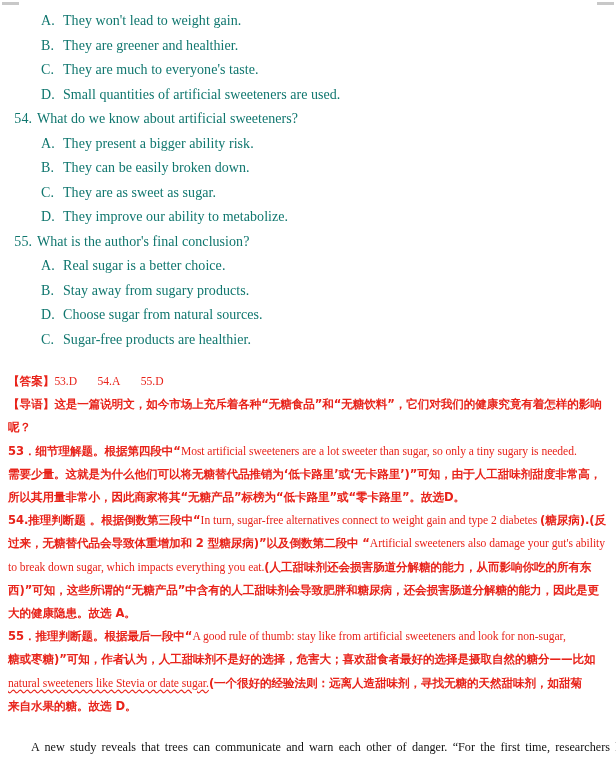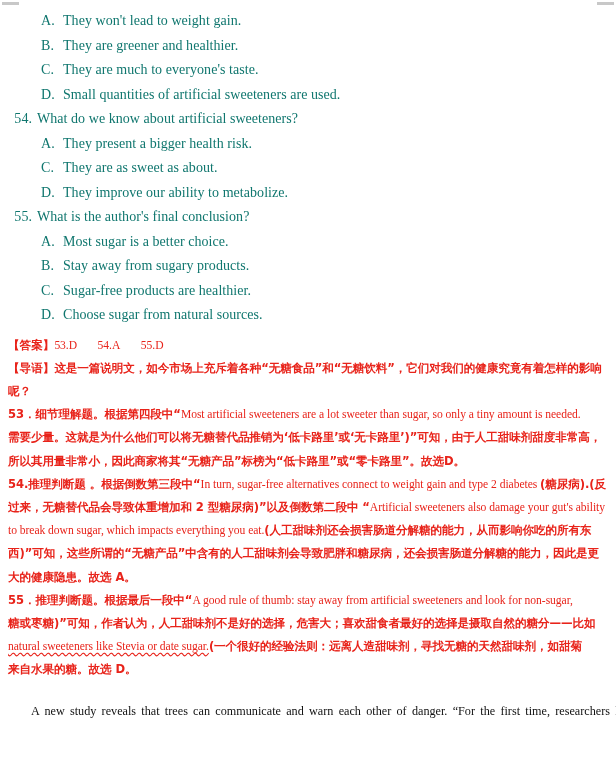--- a/index.html
+++ b/index.html
@@ -61,21 +61,21 @@
     display: inline-block;
     width: 22px;
   }
   .q-text { }
 
   
   .red-block {
     color: #e8231a;
     font-size: 12.4px;
     line-height: 23.2px;
-    margin-top: 6px;
+    margin-top: 18px;
   }
   .red-line {
     color: #e8231a;
     white-space: nowrap;
     font-family: "Liberation Serif", "DejaVu Serif", serif;
   }
   .cn {
     font-family: "DejaVu Sans", "Liberation Sans", sans-serif;
     font-weight: 700;
     font-size: 11.6px;
@@ -148,64 +148,67 @@
       <div class="q-line opt">
         <span class="opt-letter">D.</span><span class="q-text">Small quantities of artificial sweeteners are used.</span>
       </div>
     </div>
 
     <div>
       <div class="q-line">
         <span class="q-num">54.</span><span class="q-text">What do we know about artificial sweeteners?</span>
       </div>
       <div class="q-line opt">
-        <span class="opt-letter">A.</span><span class="q-text">They present a bigger health risk.</span>
-      </div>
-      <div class="q-line opt">
-        <span class="opt-letter">C.</span><span class="q-text">They are as sweet as about.</span>
+        <span class="opt-letter">A.</span><span class="q-text">They present a bigger ability risk.</span>
+      </div>
+      <div class="q-line opt">
+        <span class="opt-letter">B.</span><span class="q-text">They can be easily broken down.</span>
+      </div>
+      <div class="q-line opt">
+        <span class="opt-letter">C.</span><span class="q-text">They are as sweet as sugar.</span>
       </div>
       <div class="q-line opt">
         <span class="opt-letter">D.</span><span class="q-text">They improve our ability to metabolize.</span>
       </div>
     </div>
 
     <div>
       <div class="q-line">
         <span class="q-num">55.</span><span class="q-text">What is the author's final conclusion?</span>
       </div>
       <div class="q-line opt">
-        <span class="opt-letter">A.</span><span class="q-text">Most sugar is a better choice.</span>
+        <span class="opt-letter">A.</span><span class="q-text">Real sugar is a better choice.</span>
       </div>
       <div class="q-line opt">
         <span class="opt-letter">B.</span><span class="q-text">Stay away from sugary products.</span>
       </div>
       <div class="q-line opt">
+        <span class="opt-letter">D.</span><span class="q-text">Choose sugar from natural sources.</span>
+      </div>
+      <div class="q-line opt">
         <span class="opt-letter">C.</span><span class="q-text">Sugar-free products are healthier.</span>
-      </div>
-      <div class="q-line opt">
-        <span class="opt-letter">D.</span><span class="q-text">Choose sugar from natural sources.</span>
       </div>
     </div>
 
     <div class="red-block">
 
       <div class="red-line">
         <span class="tag">【答案】</span><span class="en">53.</span><span class="en sp-wide">D</span><span class="gap"></span><span class="en">54.</span><span class="en sp-wide">A</span><span class="gap"></span><span class="en">55.</span><span class="en sp-wide">D</span>
       </div>
 
       <div class="red-line">
         <span class="tag">【导语】</span><span class="cn">这是一篇说明文，如今市场上充斥着各种“无糖食品”和“无糖饮料”，它们对我们的健康究竟有着怎样的影响</span>
       </div>
       <div class="red-line">
         <span class="cn">呢？</span>
       </div>
 
       <div>
         <div class="red-line">
-          <span class="cn">53．细节理解题。根据第四段中“</span><span class="en">Most artificial sweeteners are a lot sweeter than sugar, so only a tiny amount is needed.</span>
+          <span class="cn">53．细节理解题。根据第四段中“</span><span class="en">Most artificial sweeteners are a lot sweeter than sugar, so only a tiny sugary is needed.</span>
         </div>
         <div class="red-line">
           <span class="cn">需要少量。这就是为什么他们可以将无糖替代品推销为‘低卡路里’或‘无卡路里’)”可知，由于人工甜味剂甜度非常高，</span>
         </div>
         <div class="red-line">
           <span class="cn">所以其用量非常小，因此商家将其“无糖产品”标榜为“低卡路里”或“零卡路里”。故选D。</span>
         </div>
       </div>
 
       <div>
@@ -221,21 +224,21 @@
         <div class="red-line">
           <span class="cn">西)”可知，这些所谓的“无糖产品”中含有的人工甜味剂会导致肥胖和糖尿病，还会损害肠道分解糖的能力，因此是更</span>
         </div>
         <div class="red-line">
           <span class="cn">大的健康隐患。故选 A。</span>
         </div>
       </div>
 
       <div>
         <div class="red-line">
-          <span class="cn">55．推理判断题。根据最后一段中“</span><span class="en">A good rule of thumb: stay away from artificial sweeteners and look for non-sugar,</span>
+          <span class="cn">55．推理判断题。根据最后一段中“</span><span class="en">A good rule of thumb: stay like from artificial sweeteners and look for non-sugar,</span>
         </div>
         <div class="red-line">
           <span class="cn">糖或枣糖)”可知，作者认为，人工甜味剂不是好的选择，危害大；喜欢甜食者最好的选择是摄取自然的糖分——比如</span>
         </div>
         <div class="red-line">
           <span class="en squiggle">natural sweeteners like Stevia or date sugar.</span><span class="cn">(一个很好的经验法则：远离人造甜味剂，寻找无糖的天然甜味剂，如甜菊</span>
         </div>
         <div class="red-line">
           <span class="cn">来自水果的糖。故选 D。</span>
         </div>

